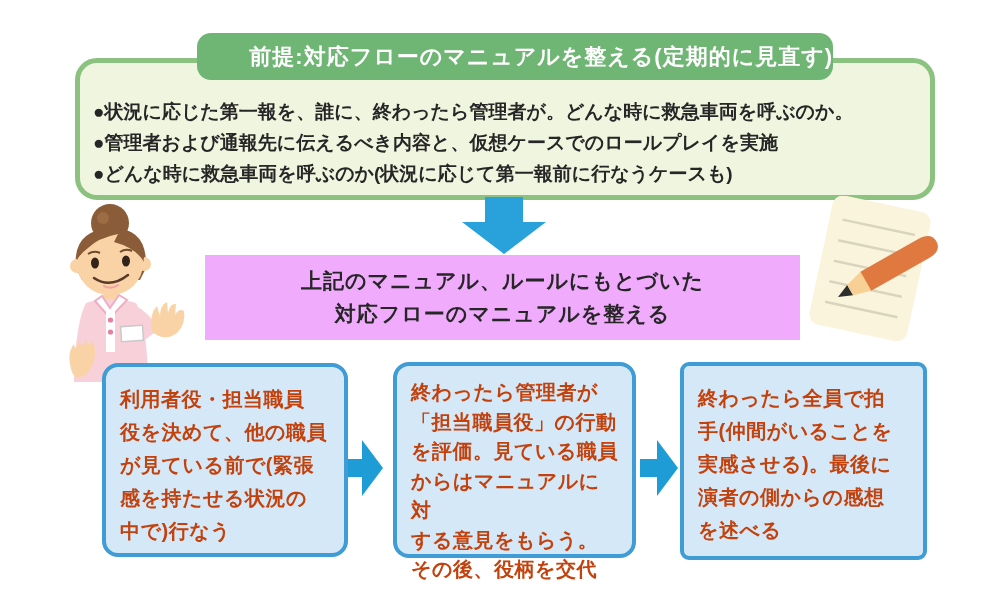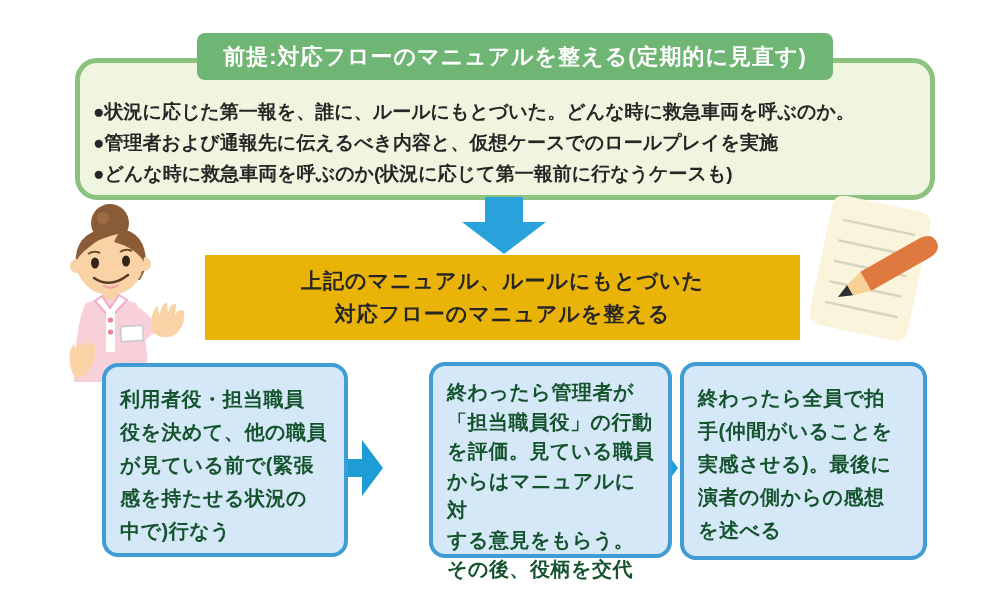--- a/index.html
+++ b/index.html
@@ -20,26 +20,26 @@
     width: 860px; height: 142px;
     background: #f0f5df;
     border: 5px solid #8bc27f;
     border-radius: 22px;
   }
   .premise-header {
     position: absolute;
     left: 197px; top: 33px;
     width: 636px; height: 47px;
     background: #6fb573;
-    border-radius: 8px;
+    border-radius: 14px;
     color: #ffffff;
     font-size: 22px;
     font-weight: bold;
     letter-spacing: 1px;
-    text-align: center;
+    text-align: right;
     line-height: 47px;
     z-index: 3;
   }
   .premise-bullets {
     position: absolute;
     left: 93px; top: 96px;
     width: 830px;
     z-index: 2;
   }
   .premise-bullet {
@@ -64,21 +64,21 @@
     z-index: 2;
   }
   .right-arrow.a1 { left: 345px; }
   .right-arrow.a2 { left: 640px; }
 
   
   .roleplay-banner {
     position: absolute;
     left: 205px; top: 255px;
     width: 595px; height: 85px;
-    background: #eab308;
+    background: #f0abfc;
     text-align: center;
     padding-top: 9px;
     z-index: 2;
   }
   .roleplay-line {
     font-size: 21px;
     font-weight: bold;
     letter-spacing: 1px;
     line-height: 33px;
     color: #262626;
@@ -91,27 +91,27 @@
     border: 4px solid #3f9cd4;
     border-radius: 16px;
     padding: 12px 12px 0 14px;
     z-index: 3;
   }
   .step-text {
     font-size: 20px;
     font-weight: 600;
     letter-spacing: 0.5px;
     white-space: pre-line;
-    color: #14532d;
+    color: #c2410c;
   }
   .step-1 { left: 102px; top: 363px; width: 246px; height: 194px; }
   .step-1 .step-text { line-height: 33px; padding-top: 4px; }
-  .step-2 { left: 393px; top: 362px; width: 243px; height: 196px; margin-left: 36px; }
+  .step-2 { left: 393px; top: 362px; width: 243px; height: 196px; }
   .step-2 .step-text { line-height: 29.5px; }
-  .step-3 { left: 680px; top: 362px; width: 247px; height: 198px; }
+  .step-3 { left: 680px; top: 362px; width: 247px; height: 198px; border-radius: 9px; }
   .step-3 .step-text { line-height: 33px; padding-top: 4px; }
 
   
   .caregiver {
     position: absolute;
     left: 48px; top: 202px;
     width: 140px; height: 195px;
     z-index: 1;
   }
   .notepad {
@@ -165,21 +165,21 @@
     <rect x="73" y="124" width="22" height="15" fill="#ffffff" stroke="#c9c9c9" stroke-width="1.5" transform="rotate(-4 84 131)"></rect>
 
     <path d="M104,130 Q101,112 109,104 L112,114 Q112,103 119,100 L120,111 Q122,101 128,102 L127,113 Q131,106 136,109 Q138,122 129,131 Q117,140 104,130 Z" fill="#f9d3a5"></path>
 
     <path d="M24,170 Q18,152 26,142 Q28,152 31,138 Q34,150 38,136 Q40,148 44,139 Q49,146 46,158 Q42,173 31,176 Q26,175 24,170 Z" fill="#f9d3a5"></path>
   </svg>
 
   <div class="premise-panel"></div>
   <div class="premise-header">前提:対応フローのマニュアルを整える(定期的に見直す)</div>
   <div class="premise-bullets">
-    <div class="premise-bullet">●状況に応じた第一報を、誰に、ルールにもとづいた。どんな時に救急車両を呼ぶのか。</div>
+    <div class="premise-bullet">●状況に応じた第一報を、誰に、終わったら管理者が。どんな時に救急車両を呼ぶのか。</div>
     <div class="premise-bullet">●管理者および通報先に伝えるべき内容と、仮想ケースでのロールプレイを実施</div>
     <div class="premise-bullet">●どんな時に救急車両を呼ぶのか(状況に応じて第一報前に行なうケースも)</div>
   </div>
 
   <svg class="down-arrow" viewBox="0 0 84 57" aria-hidden="true">
     <polygon points="23,0 61,0 61,25 84,25 42,57 0,25 23,25" fill="#29a2dc"></polygon>
   </svg>
 
   <div class="roleplay-banner">
     <div class="roleplay-line">上記のマニュアル、ルールにもとづいた</div>

